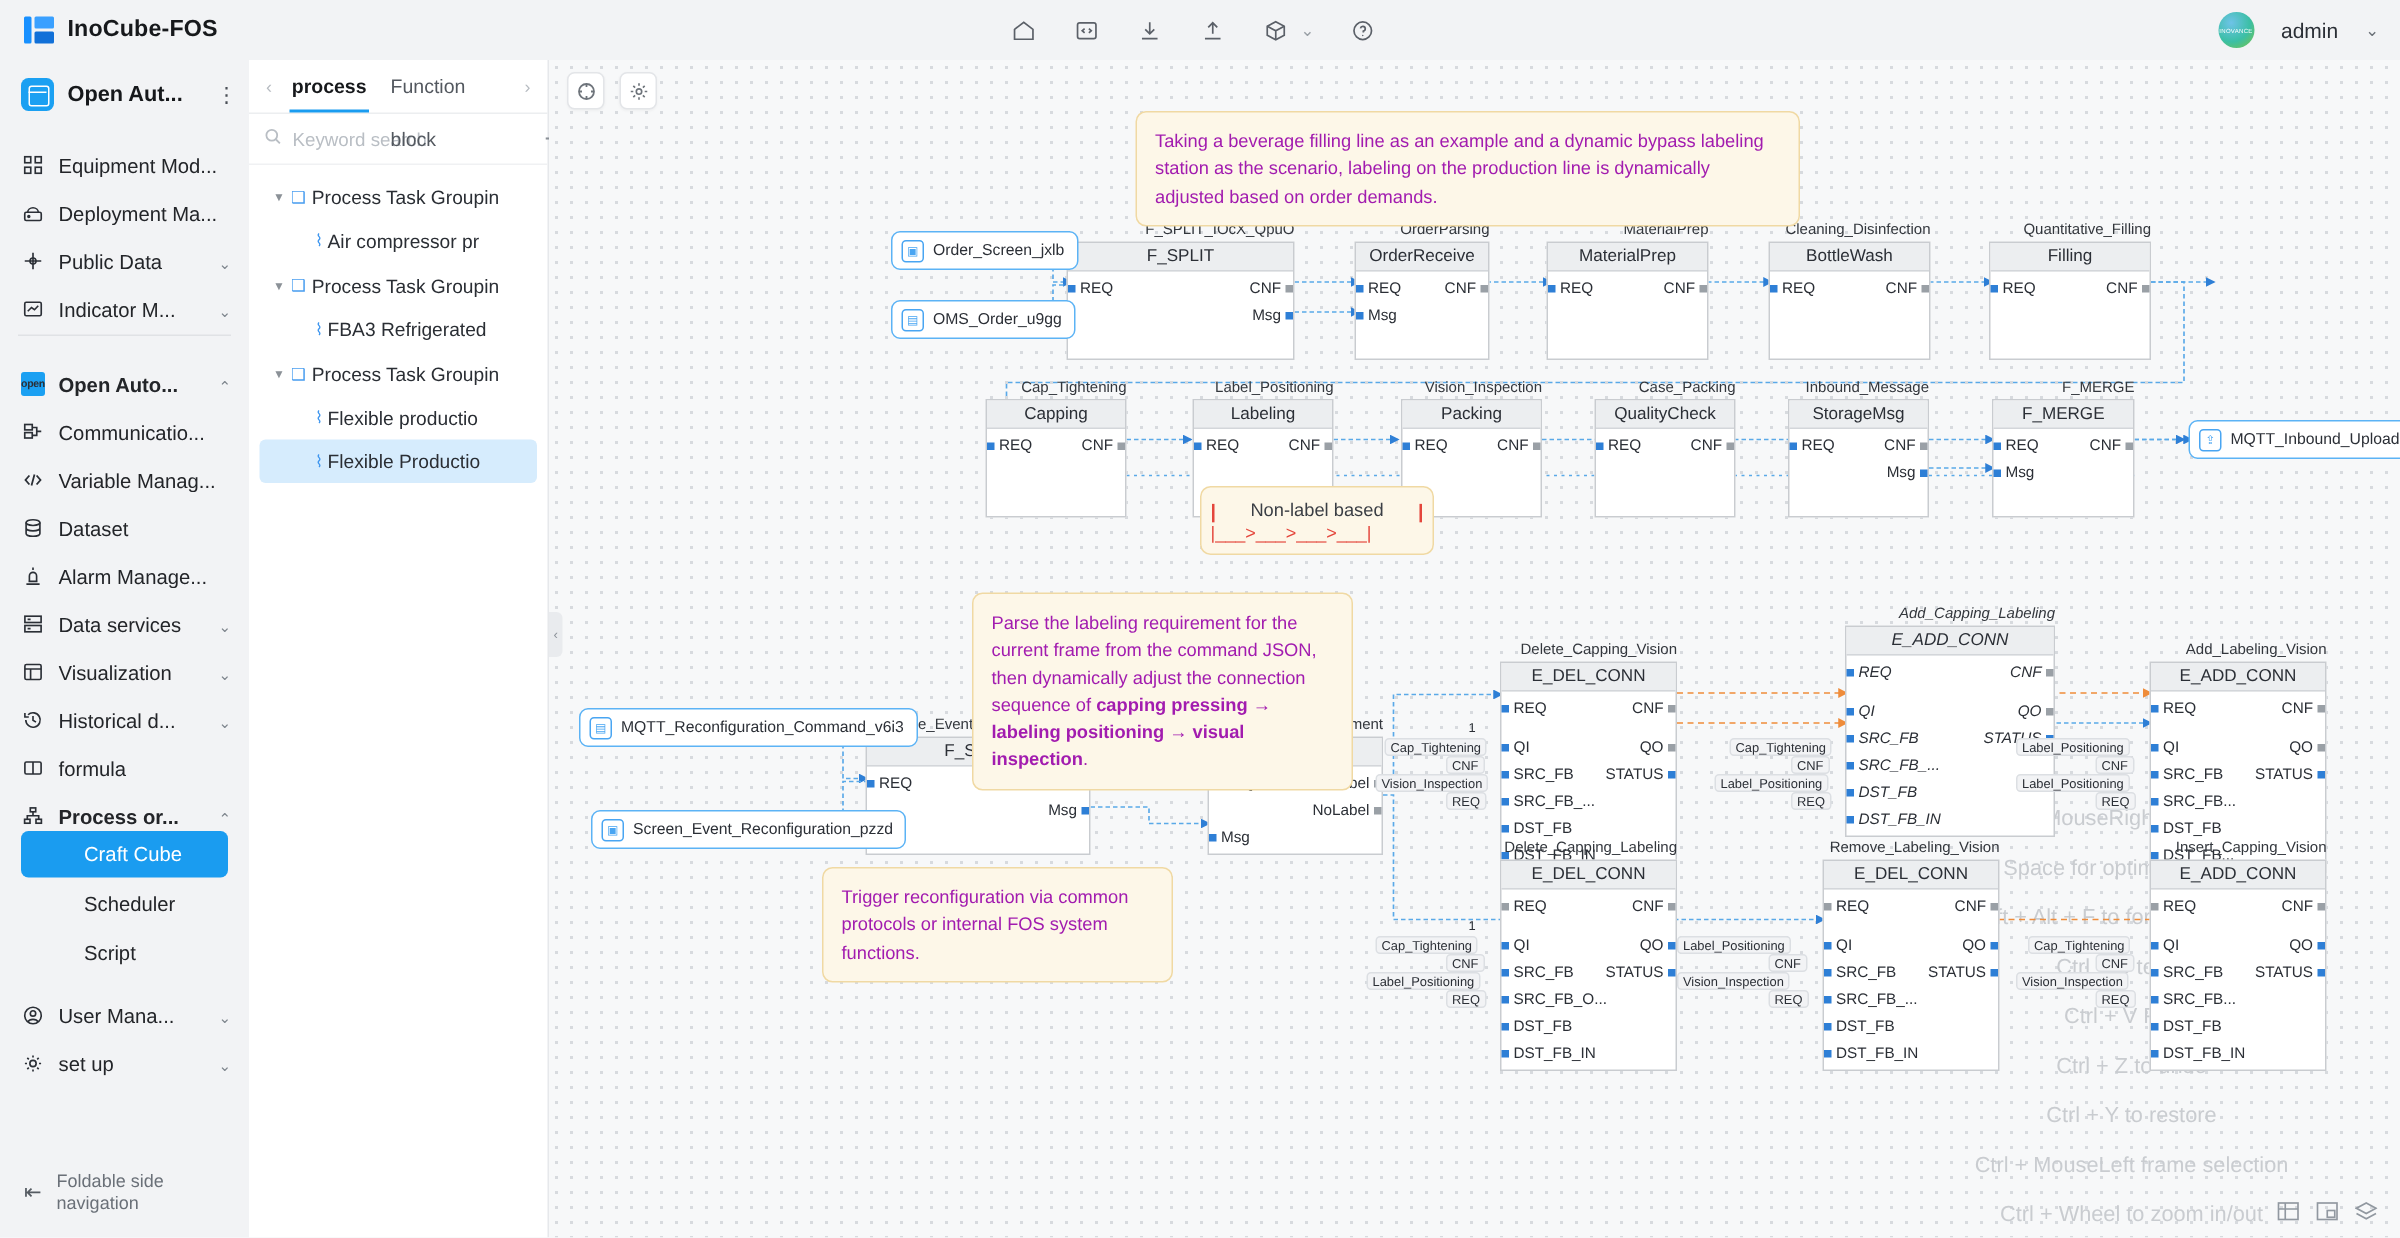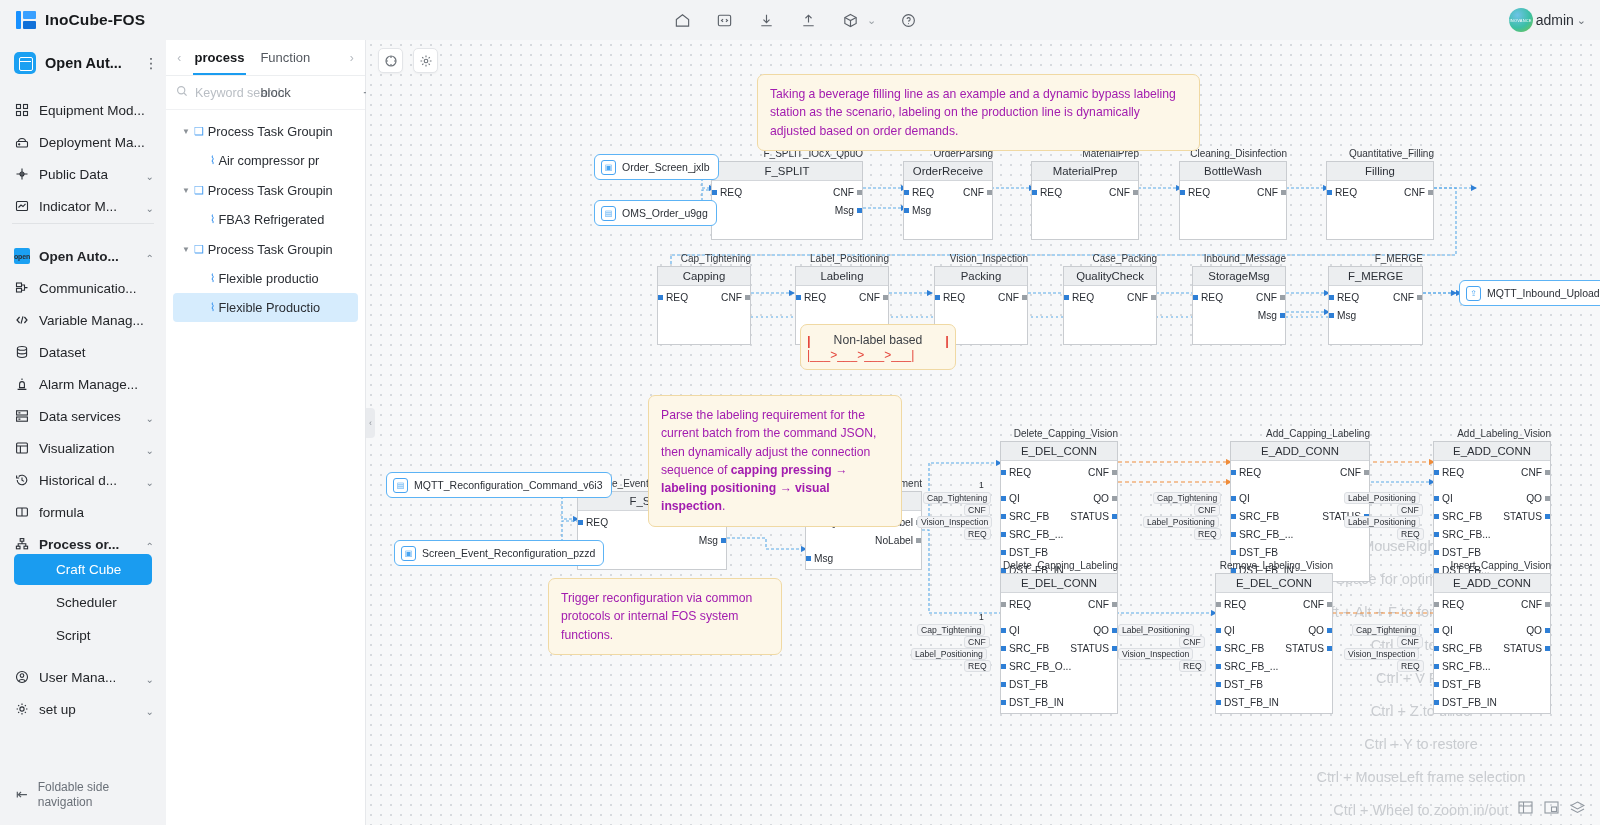--- a/index.html
+++ b/index.html
@@ -20,21 +20,21 @@
   .brand{ display:flex; align-items:center; gap:9px; padding-left:16px; width:166px;}
   .brand-logo{ width:20px; height:20px; position:relative;}
   .brand-logo .b1{position:absolute;left:0;top:1px;width:5px;height:18px;background:#1890ff;border-radius:1px;}
   .brand-logo .b2{position:absolute;left:7px;top:1px;width:13px;height:8px;background:#3aa0ff;border-radius:1px;}
   .brand-logo .b3{position:absolute;left:7px;top:11px;width:13px;height:8px;background:#1170d8;border-radius:1px;}
   .brand-title{ font-size:15.5px; font-weight:bold; color:#17191c; letter-spacing:.1px;}
   .top-tools{ position:absolute; left:672px; top:0; height:40px; display:flex; align-items:center; gap:22px;}
   .ttool{ width:20px;height:20px; display:flex;align-items:center;justify-content:center; cursor:pointer; color:#5b6068;}
   .ttool svg{display:block;}
   .chev-sm{ margin-left:-15px; color:#9aa0a6; font-size:11px;}
-  .topuser{ position:absolute; right:14px; top:0; height:40px; display:flex;align-items:center; gap:3px;text-align:right;}
+  .topuser{ position:absolute; right:14px; top:0; height:40px; display:flex;align-items:center; gap:18px;text-align:right;}
   .avatar{width:24px;height:24px;border-radius:50%;
     background:radial-gradient(circle at 35% 30%, #6ec3e8, #3bbfa5 55%, #7bc442);
     display:flex;align-items:center;justify-content:center;color:#fff;font-size:4px;letter-spacing:.2px;}
   .topuser .uname{font-size:14px;color:#2b2f36;}
   .topuser .ucaret{color:#6b7178;font-size:11px;}
 
   
   .leftnav{
     position:absolute; left:0; top:40px; width:166px; height:785px;
     background:#f2f3f5; padding-top:4px;
@@ -562,21 +562,21 @@
 
         <path d="M1057 253 H1090" marker-end="url(#ar)"></path>
       </g>
     </svg>
 
     <div class="note" style="left:391px;top:34px;width:443px;">
       <span>Taking a beverage filling line as an example and a dynamic bypass labeling station as the scenario, labeling on the production line is dynamically adjusted based on order demands.</span>
     </div>
 
     <div class="note" style="left:282px;top:355px;width:254px;">
-      <span>Parse the labeling requirement for the current batch from the command JSON, then dynamically adjust the connection sequence of </span><b>capping pressing → labeling positioning → visual inspection</b><span>.</span>
+      <span>Parse the labeling requirement for the current frame from the command JSON, then dynamically adjust the connection sequence of </span><b>capping pressing → labeling positioning → visual inspection</b><span>.</span>
     </div>
 
     <div class="note" style="left:182px;top:538px;width:234px;">
       <span>Trigger reconfiguration via common protocols or internal FOS system functions.</span>
     </div>
 
     <div class="skipnote" style="left:434px;top:284px;width:156px;height:46px;">
       <div class="srow1">
         <span class="bar">|</span>
         <span class="slbl">Non-label based</span>
@@ -976,21 +976,21 @@
             </div>
         </div>
       </div>
     </div>
     <div class="pnum" style="left:613px;top:440px;">1</div>
     <div class="plabel" style="left:557px;top:452px;">Cap_Tightening</div>
     <div class="plabel" style="left:598px;top:464px;">CNF</div>
     <div class="plabel" style="left:551px;top:476px;">Vision_Inspection</div>
     <div class="plabel" style="left:598px;top:488px;">REQ</div>
 
-    <div class="fb" style="left:864px;top:388px;width:140px;">
+    <div class="fb" style="left:864px;top:364px;width:140px;font-style:italic;">
       <div class="fb-title">Add_Capping_Labeling</div>
       <div class="fb-box">
         <div class="fb-head">E_ADD_CONN</div>
         <div class="fb-body">
           <div class="fb-row">
               <span class="pin">
                 <i class="sq"></i>
                 <span>REQ</span>
               </span>
               <span class="pin right">

